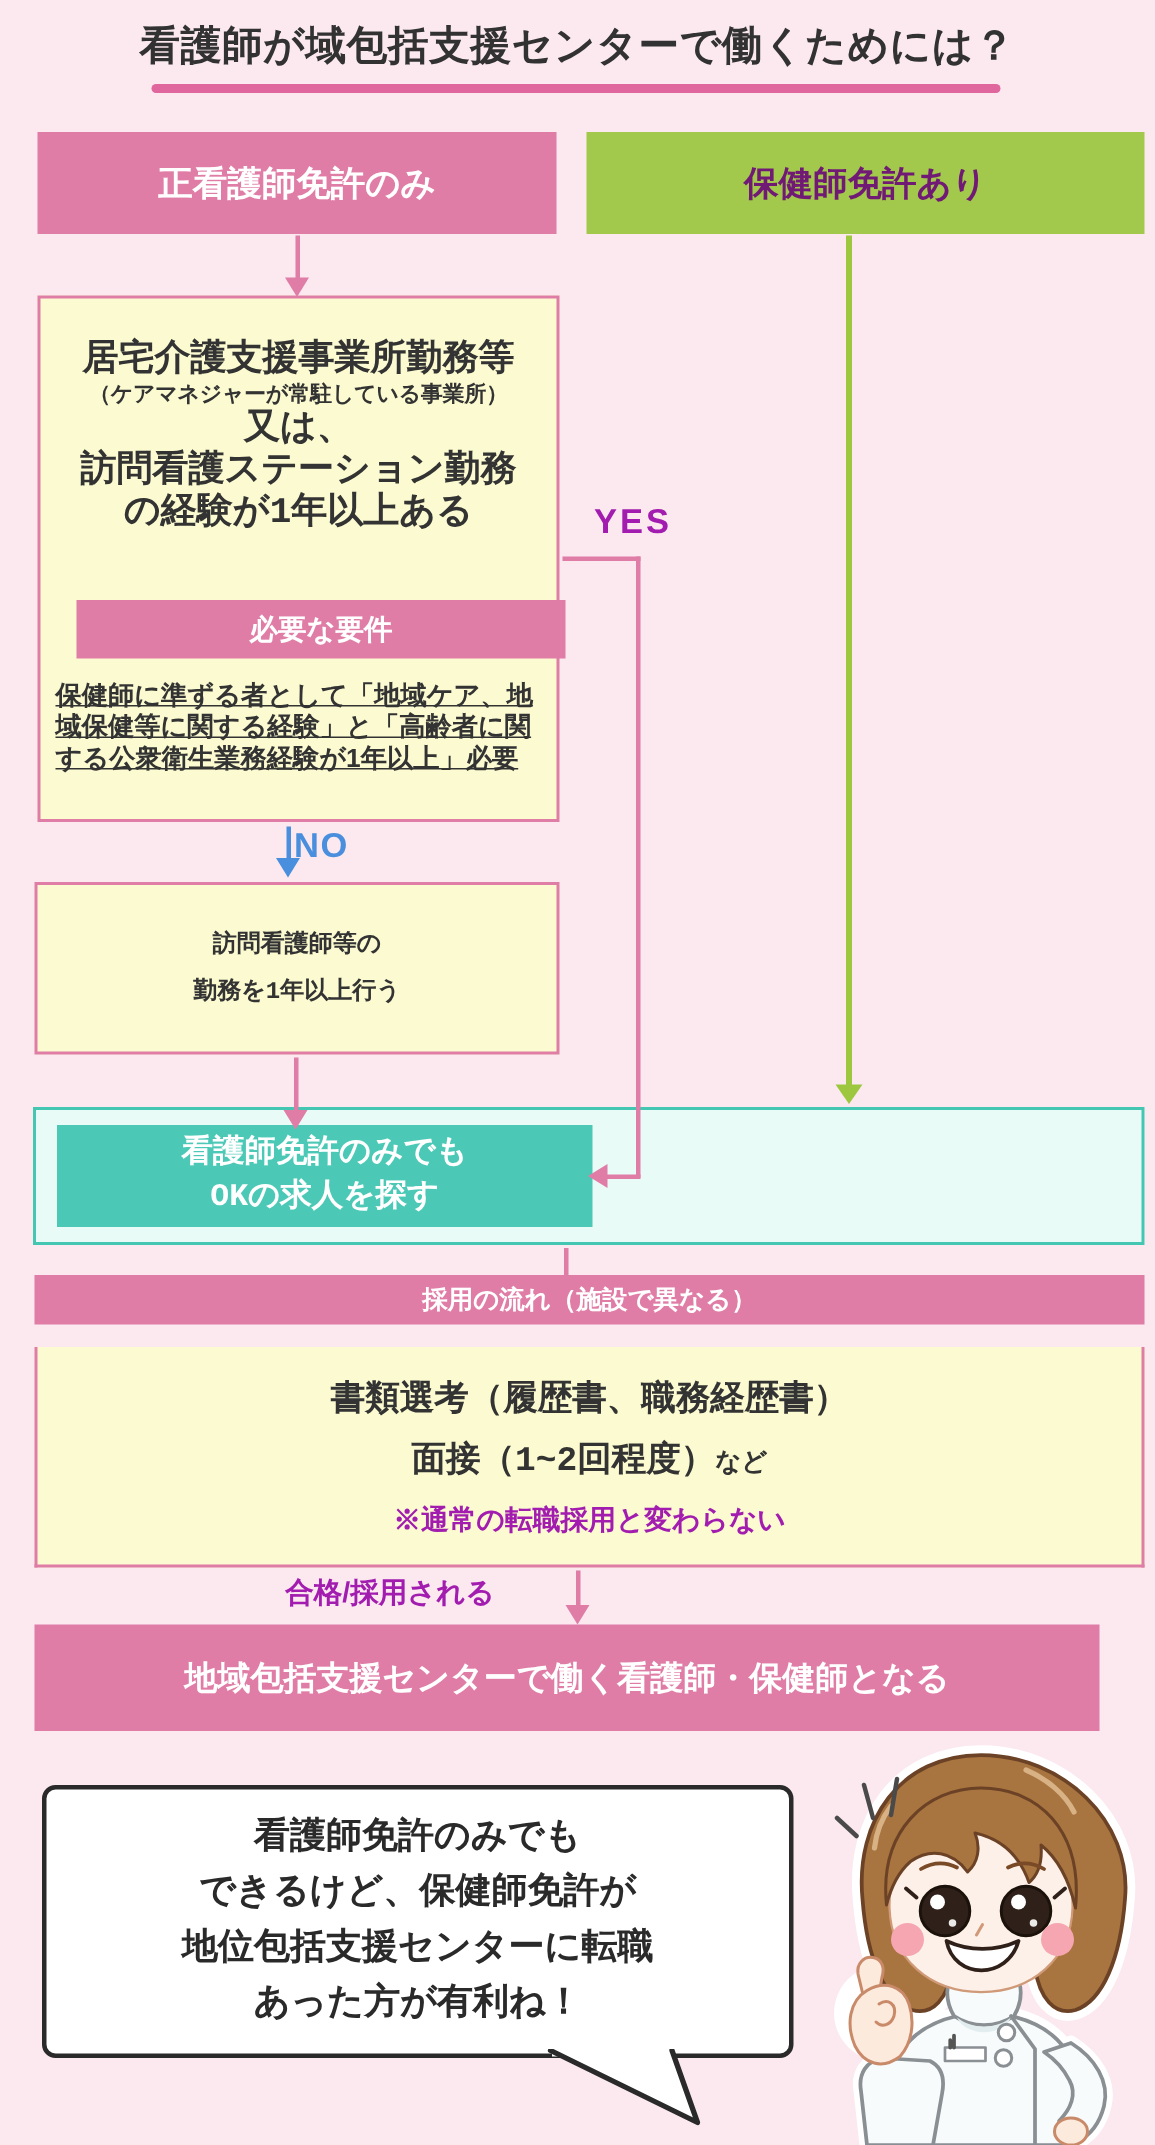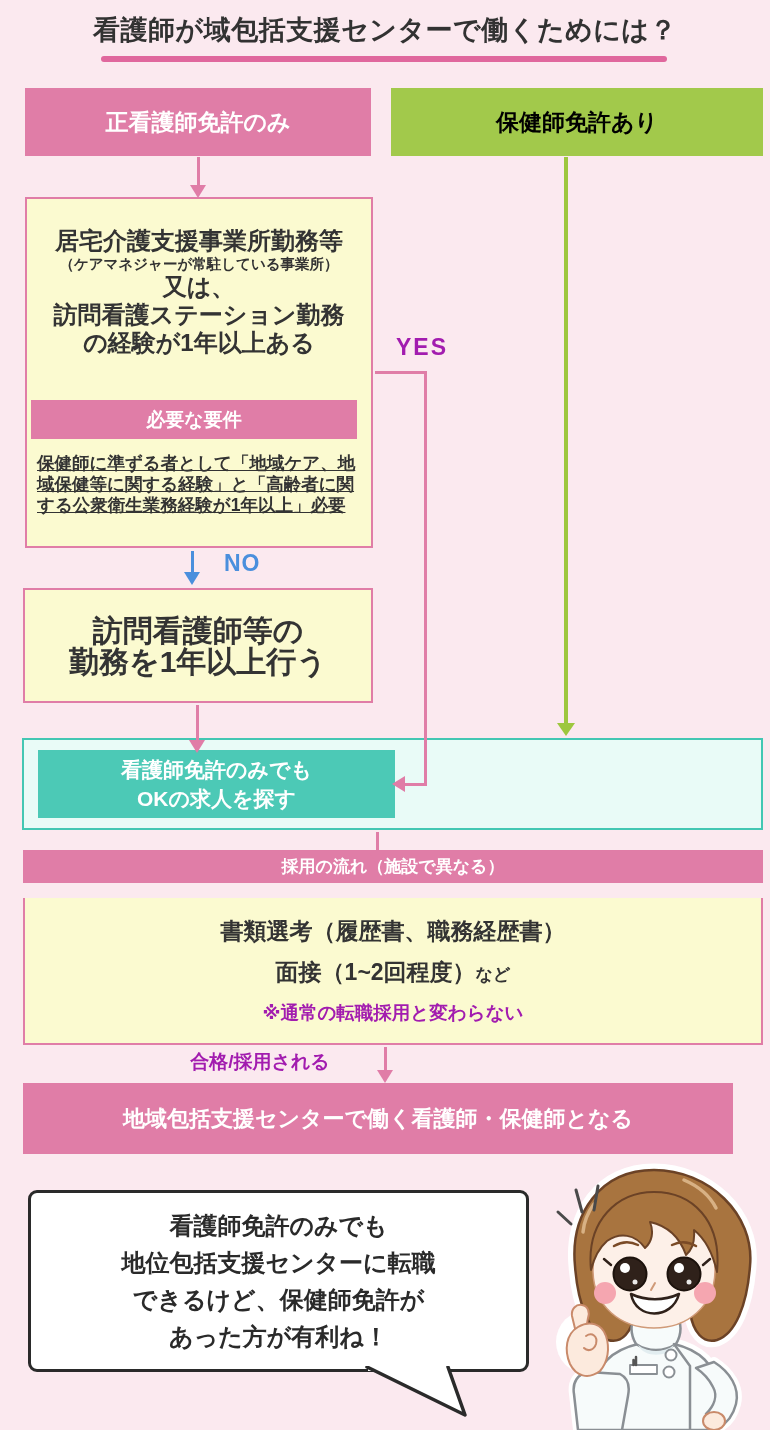--- a/index.html
+++ b/index.html
@@ -1,23 +1,23 @@
 <!DOCTYPE html>
 <html><head>
 <meta charset="utf-8">
 <style>
   html,body{margin:0;padding:0;}
   body{background:#fbe9ef;font-family:"Liberation Sans","DejaVu Sans",sans-serif;}
   .stage{position:relative;width:770px;height:1430px;background:#fbe9ef;overflow:hidden;margin:0 auto;}
   .abs{position:absolute;box-sizing:border-box;}
   .ctr{display:flex;align-items:center;justify-content:center;text-align:center;}
-  .col{flex-direction:column;}
+  .col{flex-direction:column;font-family:Liberation Mono, monospace;}
   .bold{font-weight:bold;}
   .pinkbox{background:#e07da7;color:#fff;}
-  .greenbox{background:#a2c94b;color:#000000;}
+  .greenbox{background:#a2c94b;color:#701a75;}
   .yellowbox{background:#fbfad0;border:2.5px solid #e07da7;color:#333;}
   .dark{color:#333;}
   .accent{color:#a21caf;}
   .vline{position:absolute;}
   .ah-down{position:absolute;width:0;height:0;border-left:8px solid transparent;border-right:8px solid transparent;border-top:13px solid #e07da7;}
   .ah-left{position:absolute;width:0;height:0;border-top:8px solid transparent;border-bottom:8px solid transparent;border-right:13px solid #e07da7;}
   .title{width:100%;top:12px;left:0;font-size:27px;letter-spacing:0.5px;color:#323232;text-align:center;font-weight:bold;}
   .underline{left:101px;top:56px;width:566px;height:6px;background:#e0679d;border-radius:3px;}
   .bubble{left:28px;top:1190px;width:501px;height:182px;background:#fff;border:3px solid #2a2a2a;border-radius:9px;color:#2a2a2a;font-size:24px;line-height:37px;font-weight:bold;}
   .small-sub{font-size:14.5px;}
@@ -35,25 +35,25 @@
   <div class="abs ctr greenbox bold" style="left:391px;top:88px;width:372px;height:68px;font-size:23px;">保健師免許あり</div>
 
   <div class="abs yellowbox" style="left:25px;top:197px;width:348px;height:351px;">
     <div class="ctr col bold dark" style="padding-top:28px;">
       <div class="exp-main">居宅介護支援事業所勤務等</div>
       <div class="small-sub" style="line-height:18px;">（ケアマネジャーが常駐している事業所）</div>
       <div class="exp-main">又は、</div>
       <div class="exp-main">訪問看護ステーション勤務</div>
       <div class="exp-main">の経験が1年以上ある</div>
     </div>
-    <div class="abs ctr pinkbox bold" style="left:4px;top:201px;width:326px;height:39px;font-size:19px;">必要な要件</div>
+    <div class="abs ctr pinkbox bold" style="left:24px;top:201px;width:326px;height:39px;font-size:19px;">必要な要件</div>
     <div class="abs bold dark" style="left:10px;top:254px;width:326px;font-size:17.5px;line-height:21px;text-decoration:underline;">保健師に準ずる者として「地域ケア、地域保健等に関する経験」と「高齢者に関する公衆衛生業務経験が1年以上」必要</div>
   </div>
 
-  <div class="abs yellowbox ctr col bold" style="left:23px;top:588px;width:350px;height:115px;font-size:30px;line-height:31px;">
+  <div class="abs yellowbox ctr col bold" style="left:23px;top:588px;width:350px;height:115px;font-size:16px;line-height:31px;">
     <div>訪問看護師等の</div>
     <div>勤務を1年以上行う</div>
   </div>
 
   <div class="abs" style="left:22px;top:738px;width:741px;height:92px;background:#e9fbf7;border:2.5px solid #43c7b3;"></div>
   <div class="abs ctr col bold" style="left:38px;top:750px;width:357px;height:68px;background:#4cc9b6;color:#fff;font-size:21px;line-height:29px;">
     <div>看護師免許のみでも</div>
     <div>OKの求人を探す</div>
   </div>
 
@@ -75,36 +75,36 @@
   <div class="ah-down" style="left:557px;top:723px;border-top-color:#9dc73e;border-left-width:9px;border-right-width:9px;"></div>
 
   <div class="vline" style="left:375px;top:371px;width:52px;height:3px;background:#e07da7;"></div>
   <div class="vline" style="left:424px;top:371px;width:3px;height:414px;background:#e07da7;"></div>
   <div class="vline" style="left:403px;top:783px;width:24px;height:3px;background:#e07da7;"></div>
   <div class="ah-left" style="left:392px;top:776px;"></div>
   <div class="abs bold accent" style="left:396px;top:334px;font-size:23px;letter-spacing:2px;">YES</div>
 
   <div class="vline" style="left:191px;top:551px;width:3px;height:23px;background:#4a8fdd;"></div>
   <div class="ah-down" style="left:184px;top:572px;border-top-color:#4a8fdd;"></div>
-  <div class="abs bold" style="left:224px;top:550px;font-size:23px;color:#4a8fdd;letter-spacing:1px;">NO</div>
+  <div class="abs bold" style="left:196px;top:550px;font-size:23px;color:#4a8fdd;letter-spacing:1px;">NO</div>
 
   <div class="vline" style="left:196px;top:705px;width:3px;height:37px;background:#e07da7;"></div>
   <div class="ah-down" style="left:189px;top:740px;"></div>
 
   <div class="vline" style="left:376px;top:832px;width:3px;height:22px;background:#e07da7;"></div>
   <div class="ah-down" style="left:369px;top:852px;"></div>
 
   <div class="vline" style="left:384px;top:1047px;width:3px;height:25px;background:#e07da7;"></div>
   <div class="ah-down" style="left:377px;top:1070px;"></div>
   <div class="abs bold accent" style="left:150px;top:1049px;width:220px;text-align:center;font-size:19px;">合格/採用される</div>
 
   <div class="abs ctr col bubble">
     <div>看護師免許のみでも</div>
+    <div>できるけど、保健師免許が</div>
     <div>地位包括支援センターに転職</div>
-    <div>できるけど、保健師免許が</div>
     <div>あった方が有利ね！</div>
   </div>
   <svg class="abs" style="left:355px;top:1366px;" width="125" height="58" viewBox="0 0 125 58">
     <polygon points="12,1 110,49 93,1" fill="#ffffff"></polygon>
     <rect x="13" y="0" width="79" height="5" fill="#ffffff"></rect>
     <path d="M12,1 L110,49 L93,1" fill="none" stroke="#2a2a2a" stroke-width="3.5" stroke-linejoin="round" stroke-linecap="round"></path>
   </svg>
 
   <svg class="abs" style="left:538px;top:1162px;" width="232" height="268" viewBox="0 0 232 268">
     <g stroke-linecap="round" stroke-linejoin="round">

